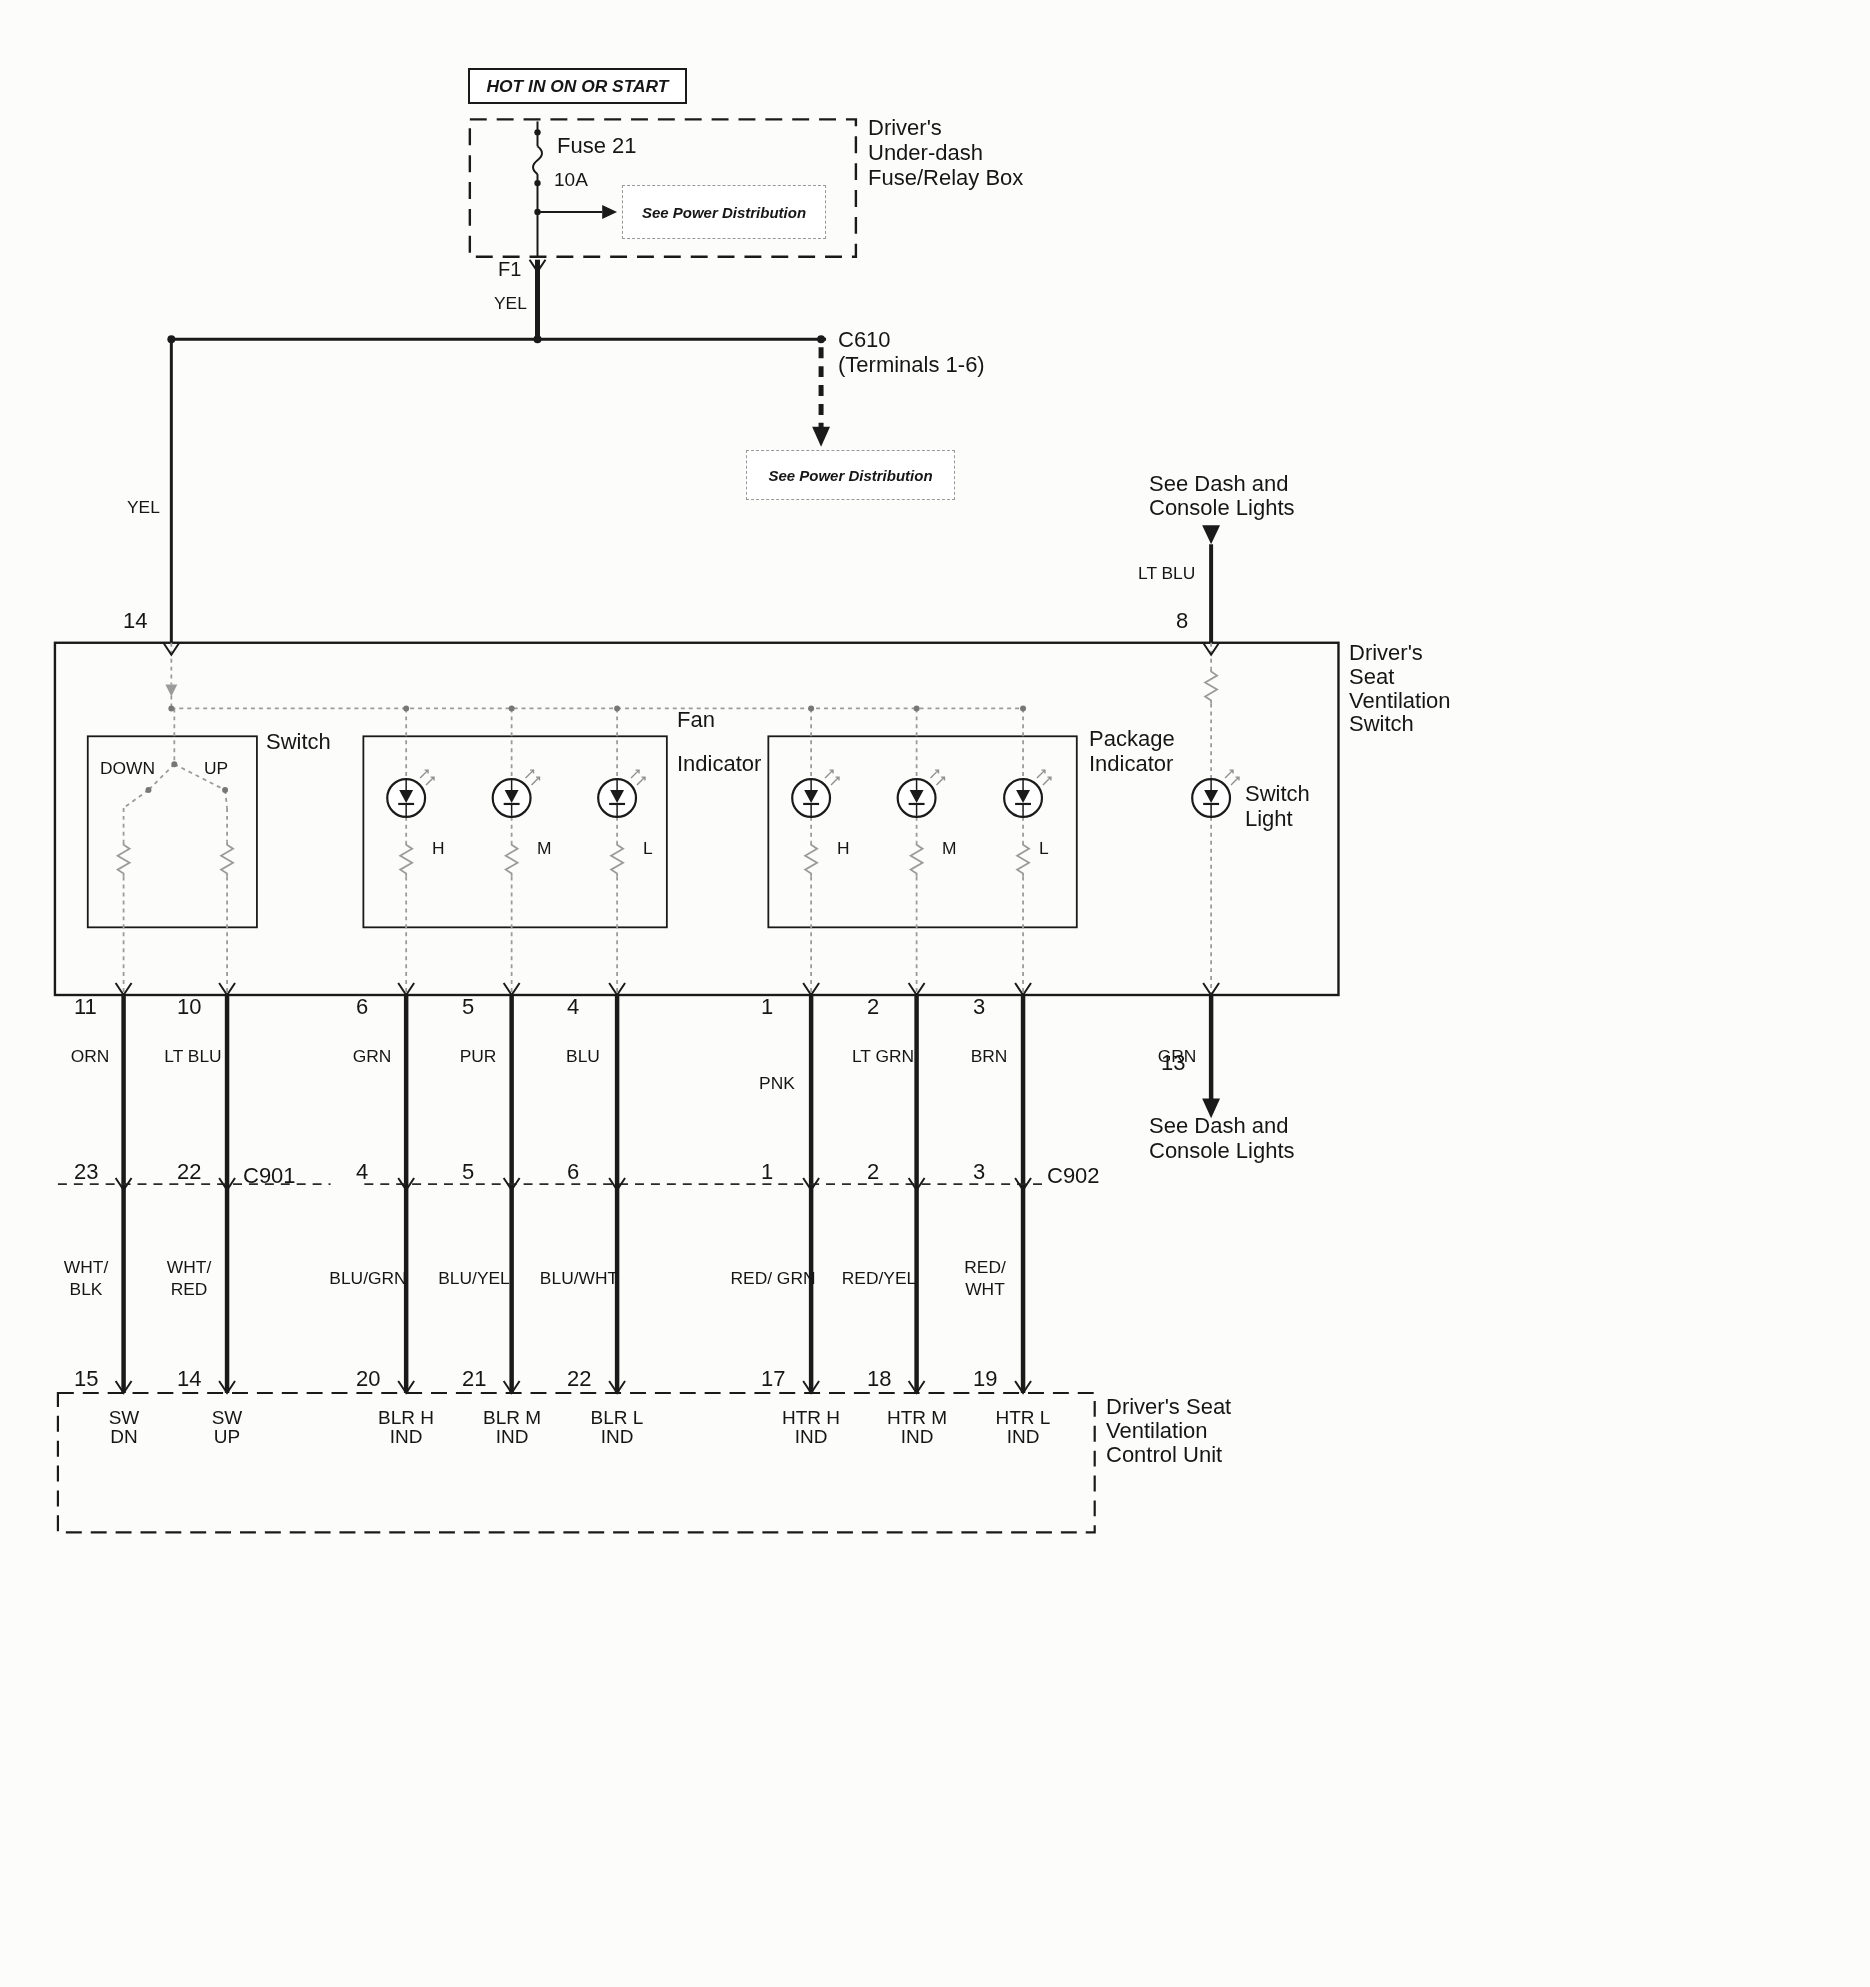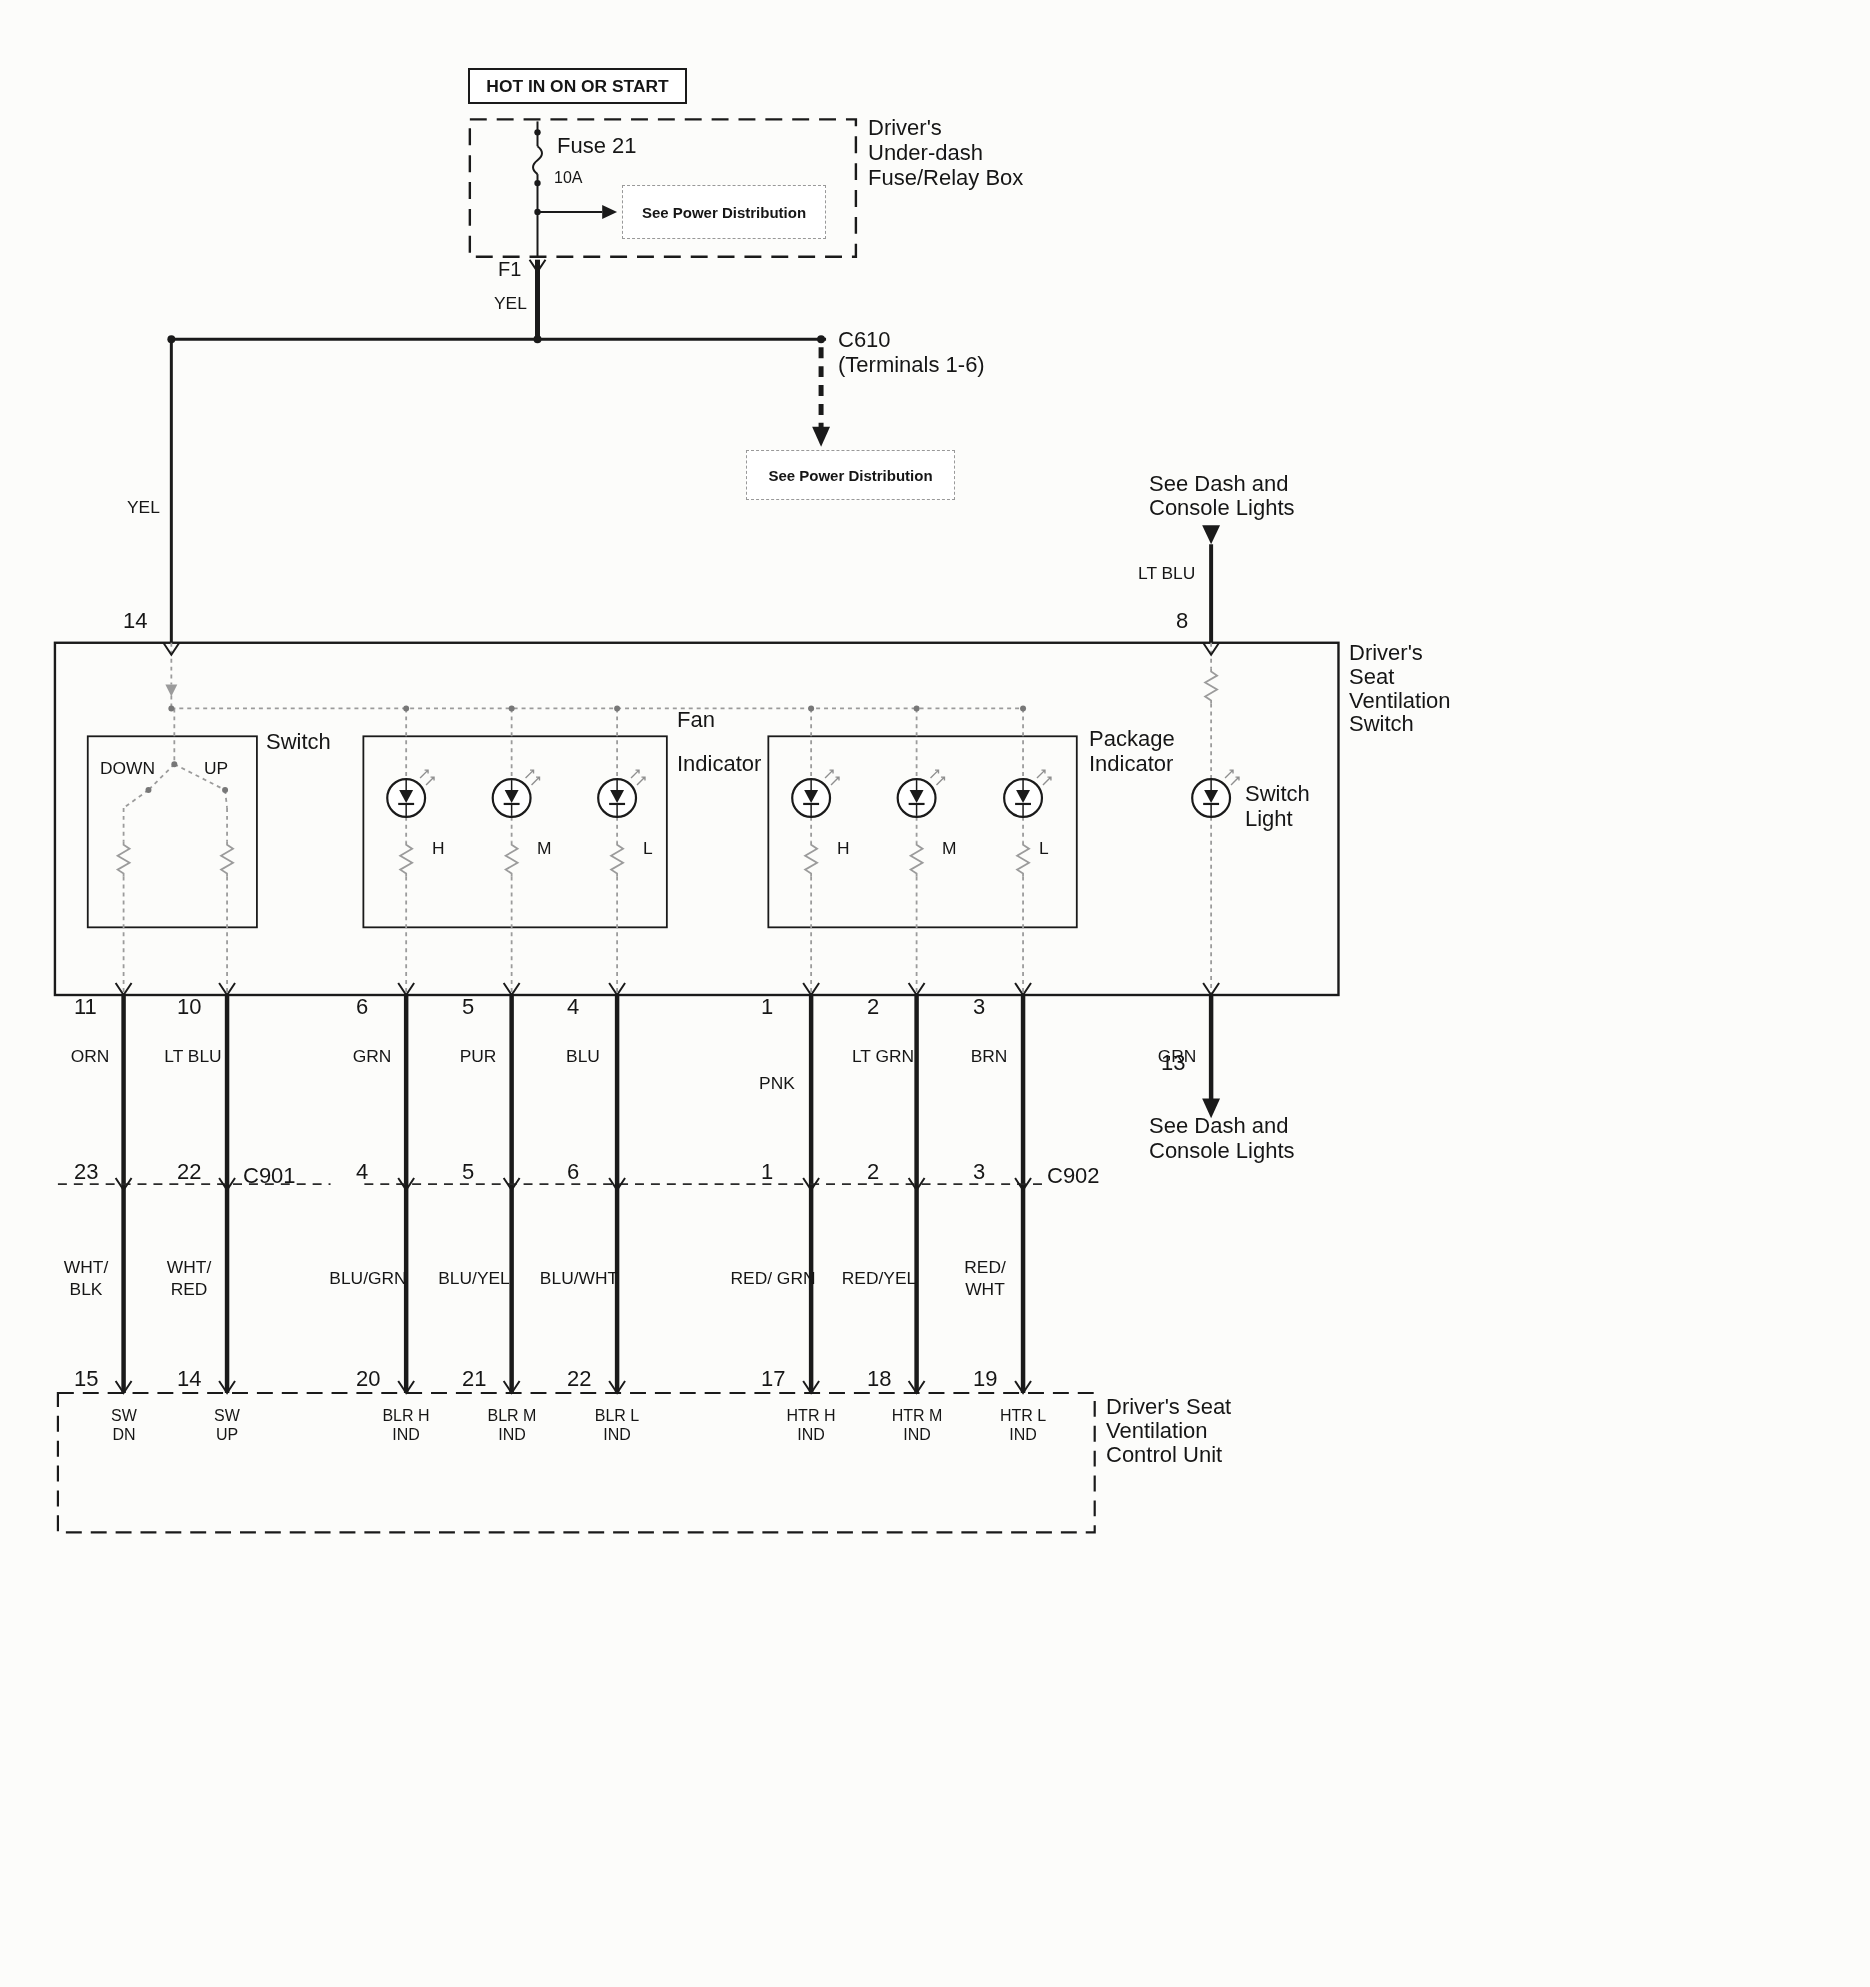--- a/index.html
+++ b/index.html
@@ -3,26 +3,26 @@
 <meta charset="utf-8">
 <style>
   * { box-sizing: border-box; }
   html,body { margin:0; padding:0; background:#e9e9e9; }
   .page {
     position:relative; width:1871px; height:1987px; background:#fcfcfa;
     font-family:"Liberation Sans", sans-serif; color:#161616; overflow:hidden;
   }
   .layer { position:absolute; left:0; top:0; }
   .lb { position:absolute; white-space:nowrap; line-height:1.12; }
-  .s15{font-size:15px} .s16{font-size:16px} .s17{font-size:17.4px}
+  .s15{font-size:15px} .s16{font-size:19px} .s17{font-size:17.4px}
   .s20{font-size:20px} .s22{font-size:22px} .s29{font-size:29px}
   .b{font-weight:bold}
   .ctr{text-align:center} .rt{}
   .w36{width:36px} .w80{width:80px} .w90{width:90px} .w100{width:100px}
-  .bx { position:absolute; display:flex; align-items:center; justify-content:center; text-align:left; background:#fff; }
+  .bx { position:absolute; display:flex; align-items:center; justify-content:center; text-align:left; background:#fff;font-style:italic; }
   .solidbox { border:2.5px solid #1a1a1a; }
   .dashbox  { border:1.6px dashed #999; }
 </style>
 </head>
 <body>
 
 <div class="page">
 
 <svg class="layer" width="1871" height="1987" viewBox="0 0 1880 1997">
   <defs>

